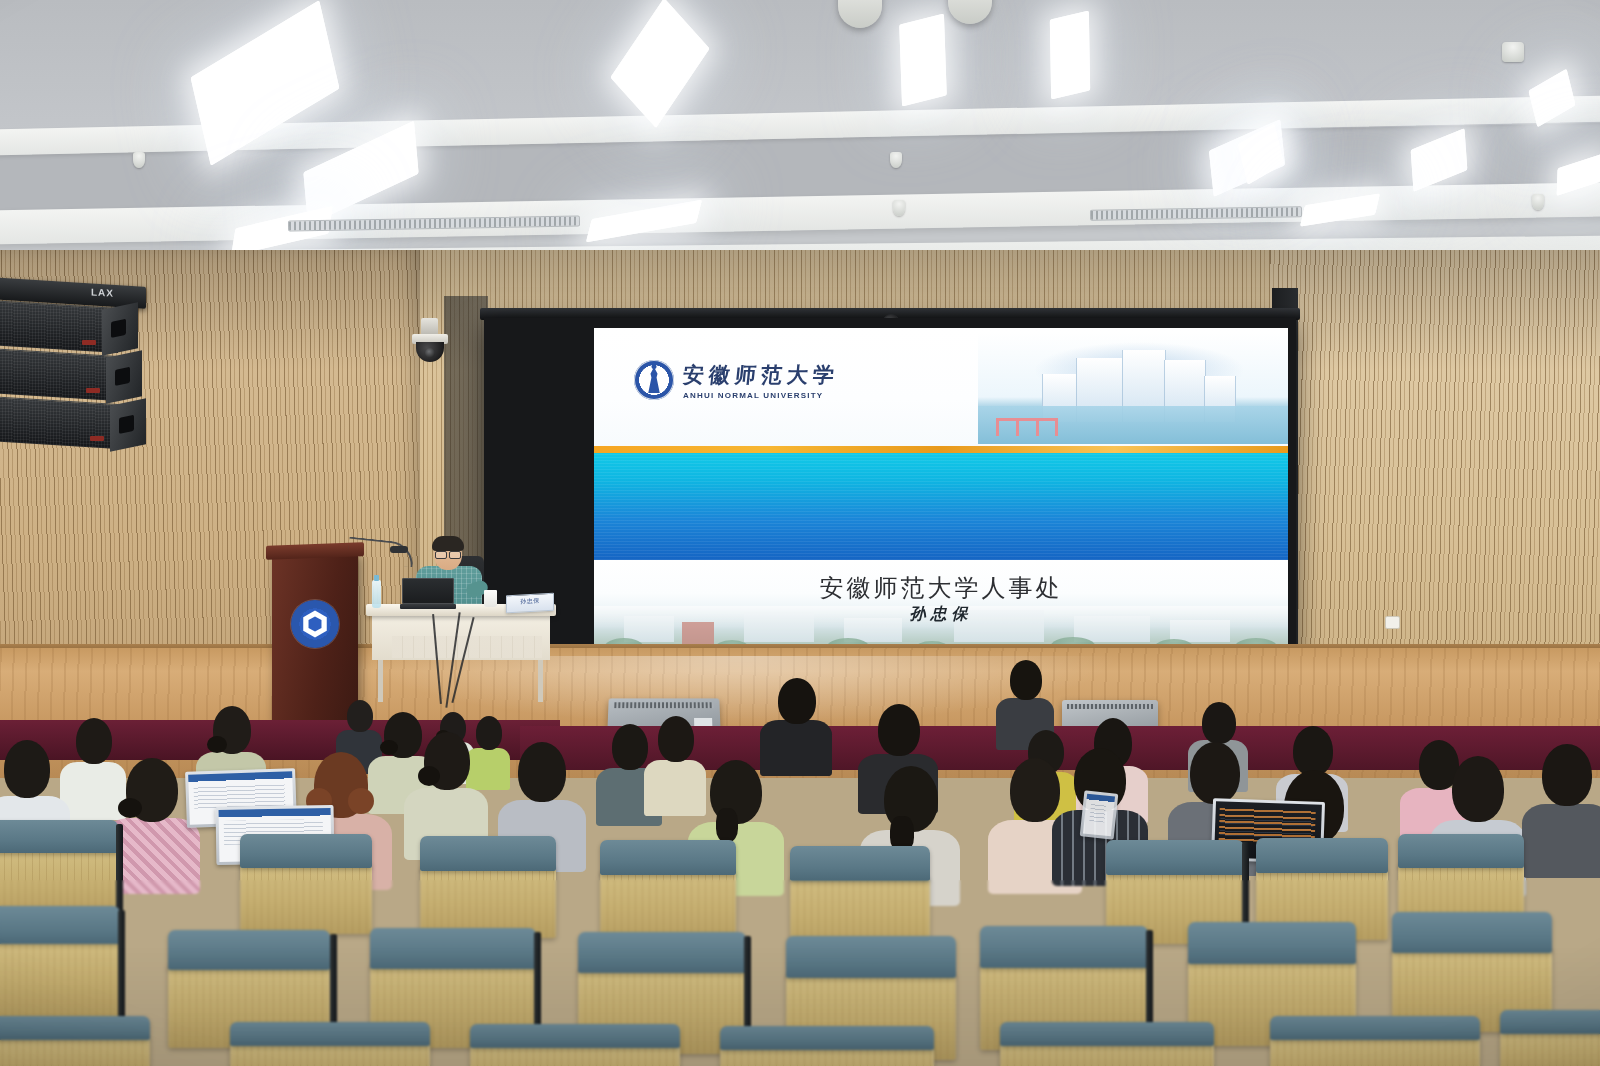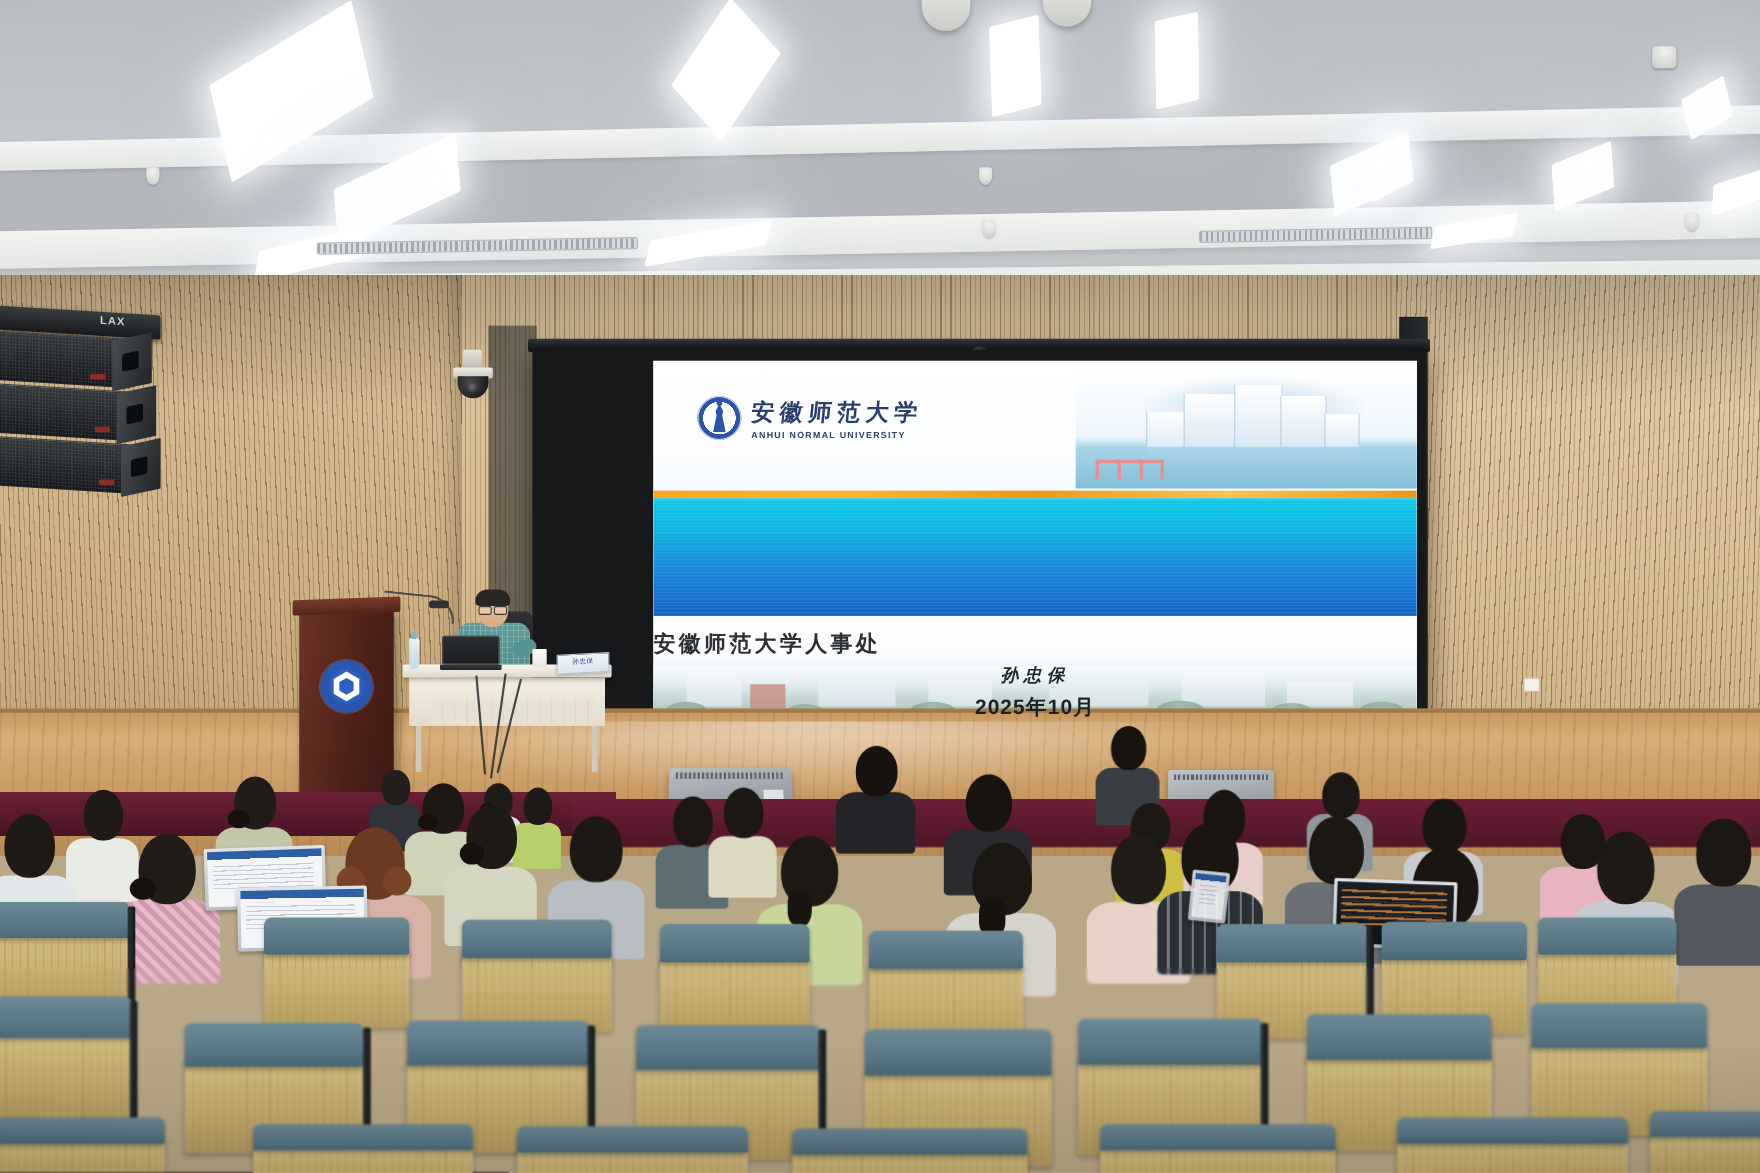--- a/index.html
+++ b/index.html
@@ -160,22 +160,22 @@
     background:linear-gradient(180deg,#ffffff 0%,#fbfdfe 34%,#e9f2f6 56%,#d7e7ee 100%);
     overflow:hidden;}
   .foot-campus{position:absolute;left:0;bottom:0;width:100%;height:52px;opacity:.75;
     background:
       linear-gradient(180deg,rgba(255,255,255,.85),rgba(255,255,255,0) 45%),
       linear-gradient(180deg,#eaf1f3 0%,#cfdfe2 40%,#a9c2b4 72%,#8fb39e 100%);}
   .fc-bld{position:absolute;background:linear-gradient(180deg,#f4f7f8,#d3e0e4);}
   .fc-tree{position:absolute;bottom:0;background:radial-gradient(circle at 50% 40%,#7fa98c,#5d8c6d);
     border-radius:50% 50% 40% 40%;opacity:.85;}
   .fc-red{position:absolute;background:#c06a5d;opacity:.8;}
-  .sub1{position:absolute;left:0;top:12px;width:100%;text-align:left;
-    font-size:20px;color:#2d2f33;letter-spacing:3px;z-index:3;font-weight:700;}
+  .sub1{position:absolute;left:0;top:12px;width:100%;text-align:center;
+    font-size:24px;color:#2d2f33;letter-spacing:3px;z-index:3;font-weight:400;}
   .sub2{position:absolute;left:0;top:44px;width:100%;text-align:center;
     font-size:16px;color:#20282f;letter-spacing:5px;z-index:3;
     font-family:"Liberation Serif","DejaVu Serif",serif;font-style:italic;font-weight:bold;}
   .sub3{position:absolute;left:0;top:70px;width:100%;text-align:center;
     font-size:19px;color:#1d2126;letter-spacing:1px;z-index:3;font-weight:bold;}
 
   
   .stage{position:absolute;left:0;top:648px;width:1600px;height:130px;
     background:
       repeating-linear-gradient(92deg,
@@ -432,21 +432,20 @@
             <div class="fc-tree" style="left:10px;width:40px;height:20px;"></div>
             <div class="fc-tree" style="left:120px;width:36px;height:18px;"></div>
             <div class="fc-tree" style="left:232px;width:44px;height:20px;"></div>
             <div class="fc-tree" style="left:320px;width:36px;height:17px;"></div>
             <div class="fc-tree" style="left:456px;width:46px;height:21px;"></div>
             <div class="fc-tree" style="left:560px;width:40px;height:19px;"></div>
             <div class="fc-tree" style="left:640px;width:44px;height:20px;"></div>
           </div>
           <div class="sub1">安徽师范大学人事处</div>
           <div class="sub2">孙忠保</div>
-          <div class="sub3">2025年10月</div>
         </div>
 
       </div>
     </div>
   </div>
 
   <div class="stage-edge"></div>
   <div class="stage"></div>
   <div class="stage-glow"></div>
 

